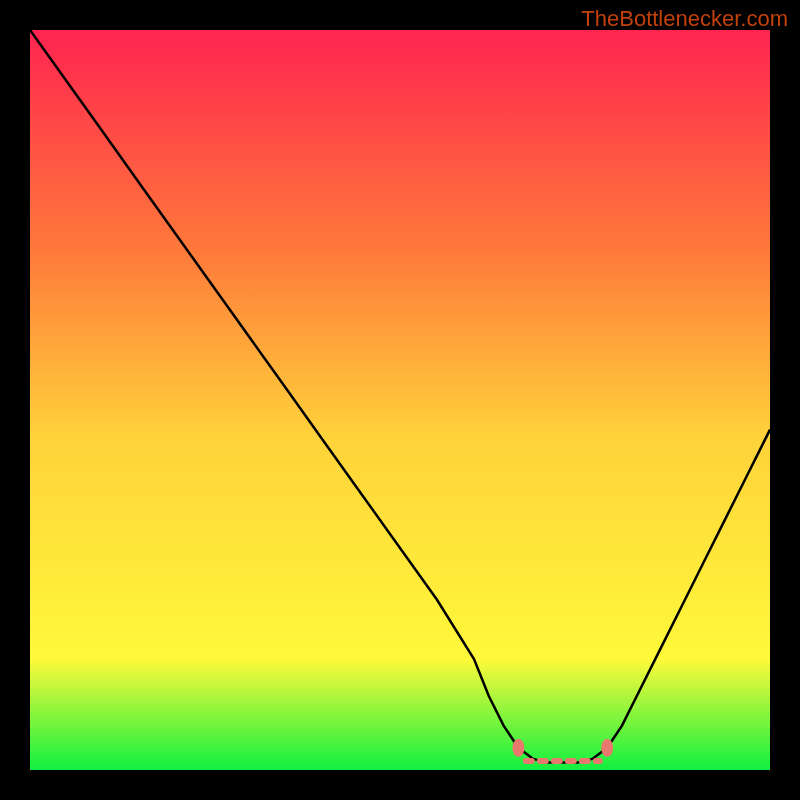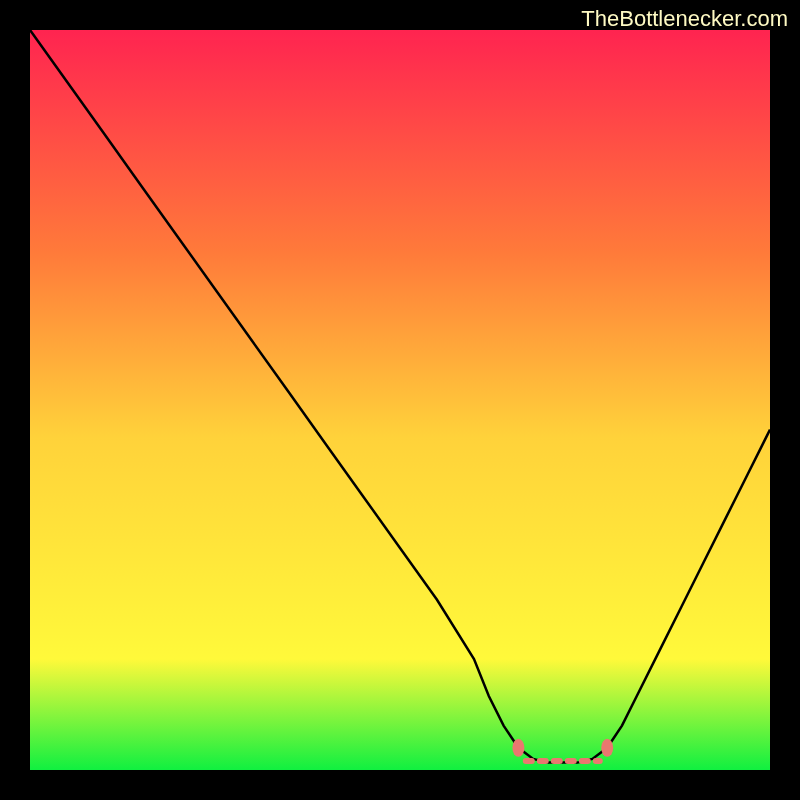--- a/index.html
+++ b/index.html
@@ -1,17 +1,17 @@
 <!DOCTYPE html>
 <html><head>
 <meta charset="utf-8">
 <style>
   * { margin: 0; padding: 0; box-sizing: border-box; }
   body { width: 800px; height: 800px; background: #000; position: relative; font-family: Arial, sans-serif; }
-  .attribution { position: absolute; top: 6px; right: 12px; color: #fef9c3; font-size: 22px; font-weight: 500; }
+  .attribution { position: absolute; top: 6px; right: 12px; color: #c2410c; font-size: 22px; font-weight: 500; }
   .plot-area { position: absolute; left: 30px; top: 30px; width: 740px; height: 740px; }
   .gradient-bg { width: 100%; height: 100%; }
   svg.curve { position: absolute; left: 0; top: 0; width: 100%; height: 100%; overflow: visible; }
 </style>
 </head>
 <body>
 
 <div class="attribution">TheBottlenecker.com</div>
 
 <div class="plot-area">

